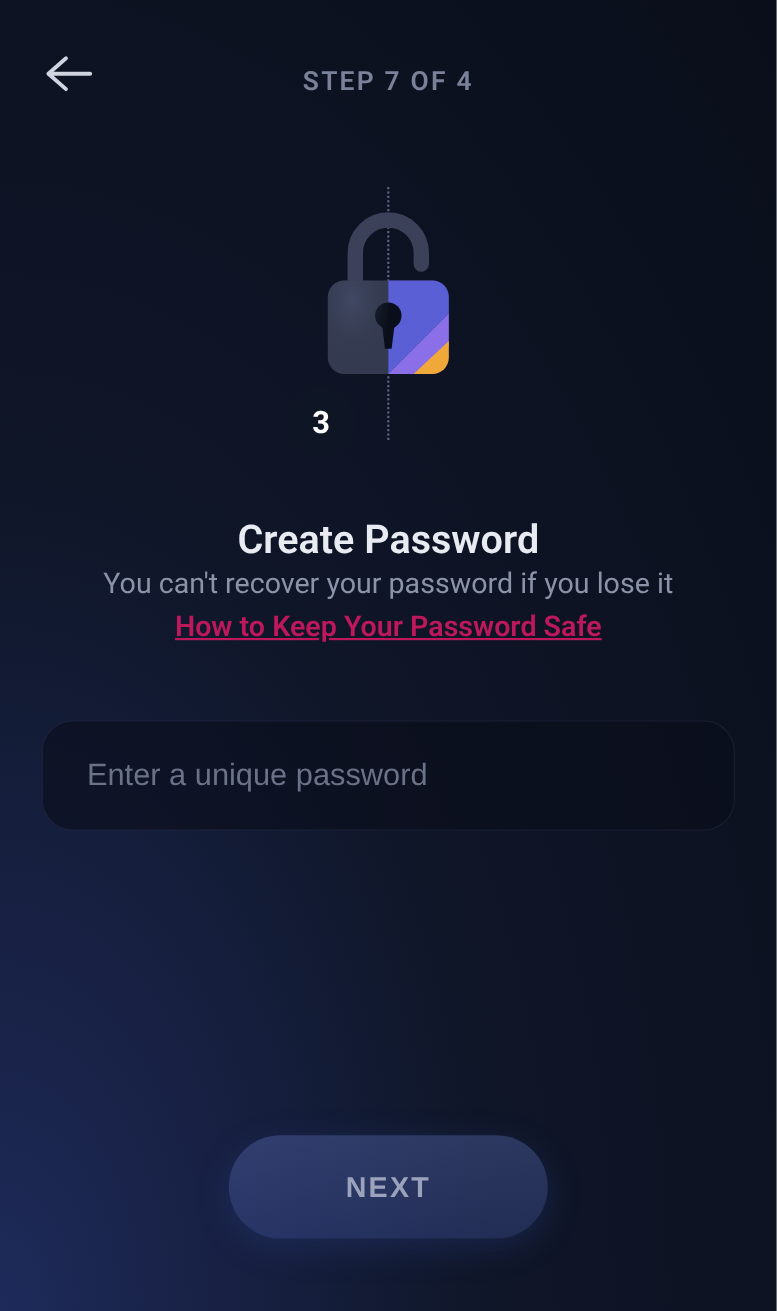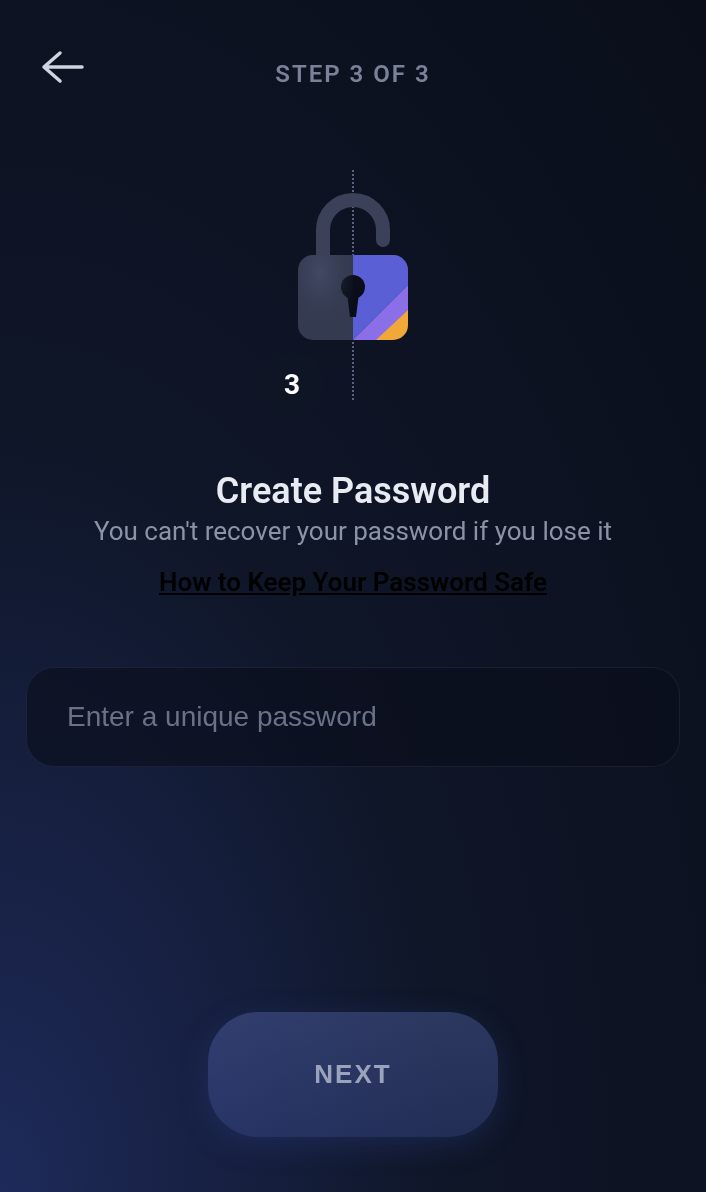--- a/index.html
+++ b/index.html
@@ -85,75 +85,75 @@
       color: #e8ebf2;
       font-size: 36px;
       font-weight: 600;
     }
     .subtitle {
       color: #8b93a8;
       font-size: 26px;
       line-height: 1.5;
     }
     .link {
-      color: #000000;
+      color: #be185d;
       font-size: 26px;
       font-weight: 600;
       text-decoration: underline;
       display: inline-block;
-      margin-top: 16px;
+      margin-top: 4px;
       cursor: pointer;
     }
     .input-wrapper {
-      padding: 0 26px;
+      padding: 0 38px;
       margin-top: 70px;
     }
     .password-input {
       width: 100%;
       height: 100px;
       background: rgba(10, 14, 26, 0.6);
       border: 1px solid rgba(60, 70, 100, 0.3);
       border-radius: 28px;
       padding: 0 40px;
       color: #e8ebf2;
       font-size: 28px;
       outline: none;
       caret-color: #ffffff;
     }
     .password-input::placeholder {
       color: #6a7288;
     }
     .next-button {
       position: absolute;
-      bottom: 55px;
+      bottom: 66px;
       left: 50%;
       transform: translateX(-50%);
       width: 290px;
-      height: 125px;
+      height: 94px;
       background: linear-gradient(180deg, rgba(100, 120, 200, 0.35) 0%, rgba(70, 90, 170, 0.35) 100%);
       border: none;
       border-radius: 50px;
       color: #9ba3bc;
       font-size: 26px;
       font-weight: 700;
       letter-spacing: 2px;
       cursor: pointer;
       box-shadow: 0 8px 30px rgba(50, 70, 150, 0.3);
     }
   </style>
 </head>
 <body>
 
 <div class="header">
   <div class="back-button">
     <svg width="44" height="36" viewBox="0 0 44 36">
       <path d="M 20 4 L 4 18 L 20 32 M 4 18 L 42 18" stroke="#d0d4e0" stroke-width="3.5" fill="none" stroke-linecap="round" stroke-linejoin="round"></path>
     </svg>
   </div>
-  <div class="step-label">STEP 3 OF 3</div>
+  <div class="step-label">STEP 7 OF 4</div>
 </div>
 
 <div class="illustration">
   <div class="dotted-line"></div>
   <div class="lock-container">
     <svg width="130" height="170" viewBox="0 0 130 170">
 
       <path d="M 35 70 L 35 45 A 30 30 0 0 1 95 45 L 95 55" stroke="#3a4158" stroke-width="14" fill="none" stroke-linecap="round"></path>
 
       <path d="M 15 70 L 65 70 L 65 155 L 25 155 A 15 15 0 0 1 10 140 L 10 85 A 15 15 0 0 1 25 70 Z" fill="#343b50"></path>

